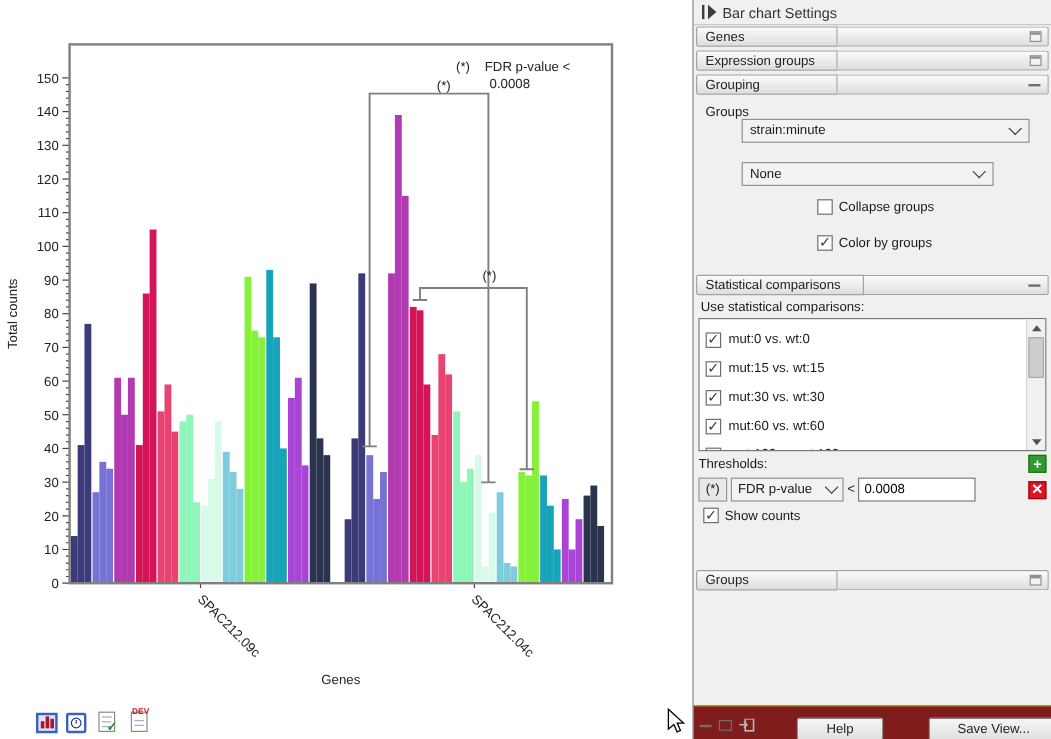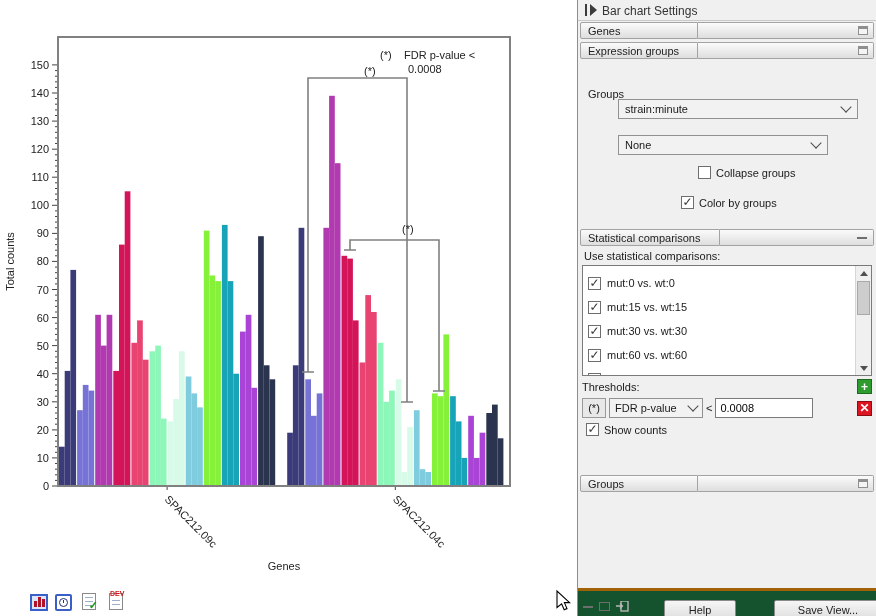--- a/index.html
+++ b/index.html
@@ -56,21 +56,21 @@
           color:#fff;font-weight:bold;font-size:12px;line-height:12px;border:1px solid #555;box-sizing:border-box;cursor:default;}
   .th-row{position:absolute;left:4px;right:4px;height:20px;display:flex;align-items:center;gap:3px;}
   .th-marker{width:24px;height:20px;background:#e8e8e8;border:1px solid #9a9a9a;box-sizing:border-box;
              display:flex;align-items:center;justify-content:center;}
   .th-combo{width:94px;height:20px;position:relative;background:#f2f2f2;border:1px solid #919191;box-sizing:border-box;
             display:flex;align-items:center;justify-content:space-between;padding:0 5px;}
   .th-input{width:98px;height:20px;border:1px solid #7a7a7a;box-sizing:border-box;background:#fff;
             font-family:"Liberation Sans",sans-serif;font-size:11px;padding:0 4px;}
   .btn{position:absolute;height:19px;background:linear-gradient(#f6f6f6,#e0e0e0);border:1px solid #8a8a8a;
        border-radius:2px;font-size:11px;color:#222;display:flex;align-items:center;justify-content:center;box-sizing:border-box;cursor:default;}
-  #bottombar{position:absolute;left:0;right:0;top:588px;bottom:0;background:#14532d;border-top:3px solid #a16207;text-decoration:underline;}
+  #bottombar{position:absolute;left:0;right:0;top:588px;bottom:0;background:#7f1d1d;border-top:1px solid #a16207;text-decoration:underline;}
   .mini{position:absolute;}
 </style>
 </head>
 <body>
 
 <div id="app">
 
   <div id="chart-area">
     <svg id="chart-svg" width="577" height="616">
         <rect x="59.0" y="446.7" width="5.7" height="39.3" fill="#3c3b79"></rect>
@@ -310,31 +310,37 @@
       <div class="rest">
           <span class="win-icon"></span>
         </div>
     </div>
     <div class="sec" style="top:42px">
       <div class="lbl">Expression groups</div>
       <div class="rest">
           <span class="win-icon"></span>
         </div>
     </div>
+    <div class="sec" style="top:62px">
+      <div class="lbl">Grouping</div>
+      <div class="rest">
+          <span class="min-icon"></span>
+        </div>
+    </div>
 
     <div class="lbl-plain" style="left:10px;top:88px">Groups</div>
     <div class="combo" style="left:40px;top:99px;width:240px">
       <span>strain:minute</span>
       <span class="chev"></span>
     </div>
     <div class="combo" style="left:40px;top:135px;width:210px">
       <span>None</span>
       <span class="chev"></span>
     </div>
-    <div class="cbrow" style="left:120px;top:166px">
+    <div class="cbrow" style="left:103px;top:166px">
       <span class="cb">
           <span></span>
         </span>
       <span>Collapse groups</span>
     </div>
     <div class="cbrow" style="left:103px;top:196px">
       <span class="cb">
           <span>✓</span>
         </span>
       <span>Color by groups</span>

